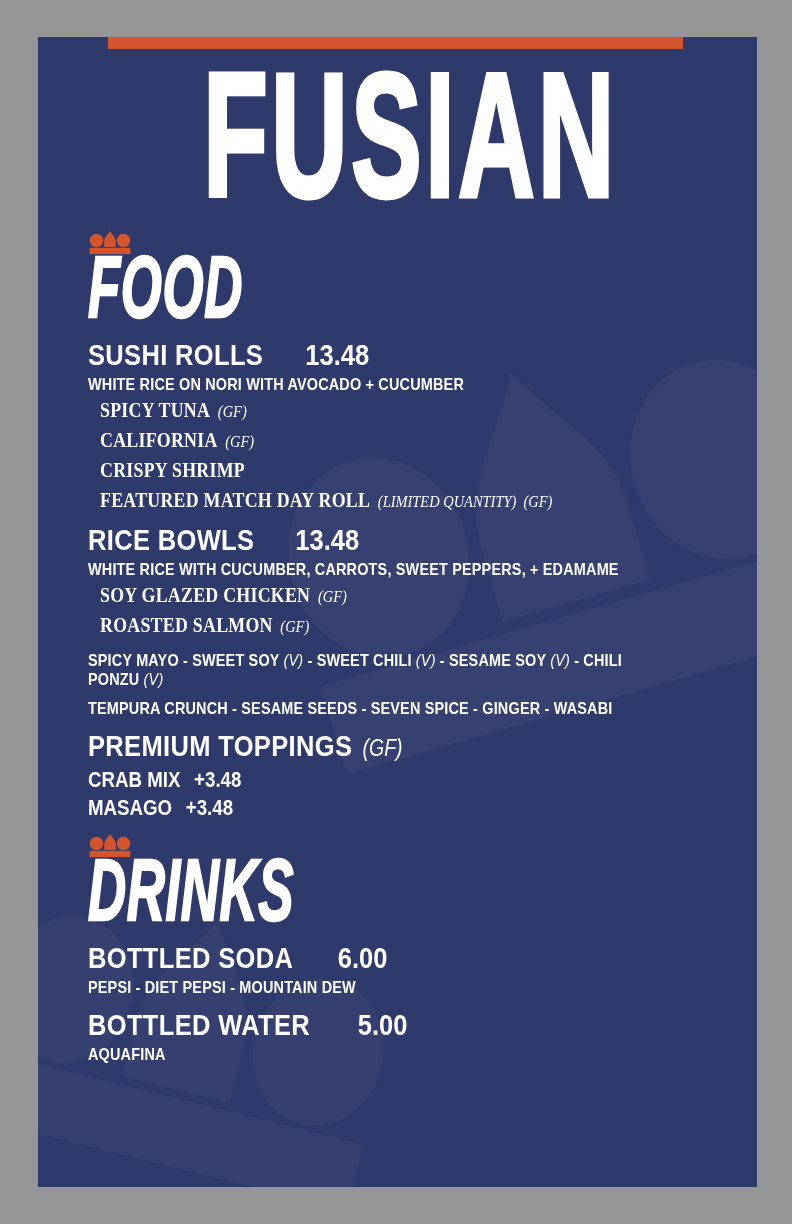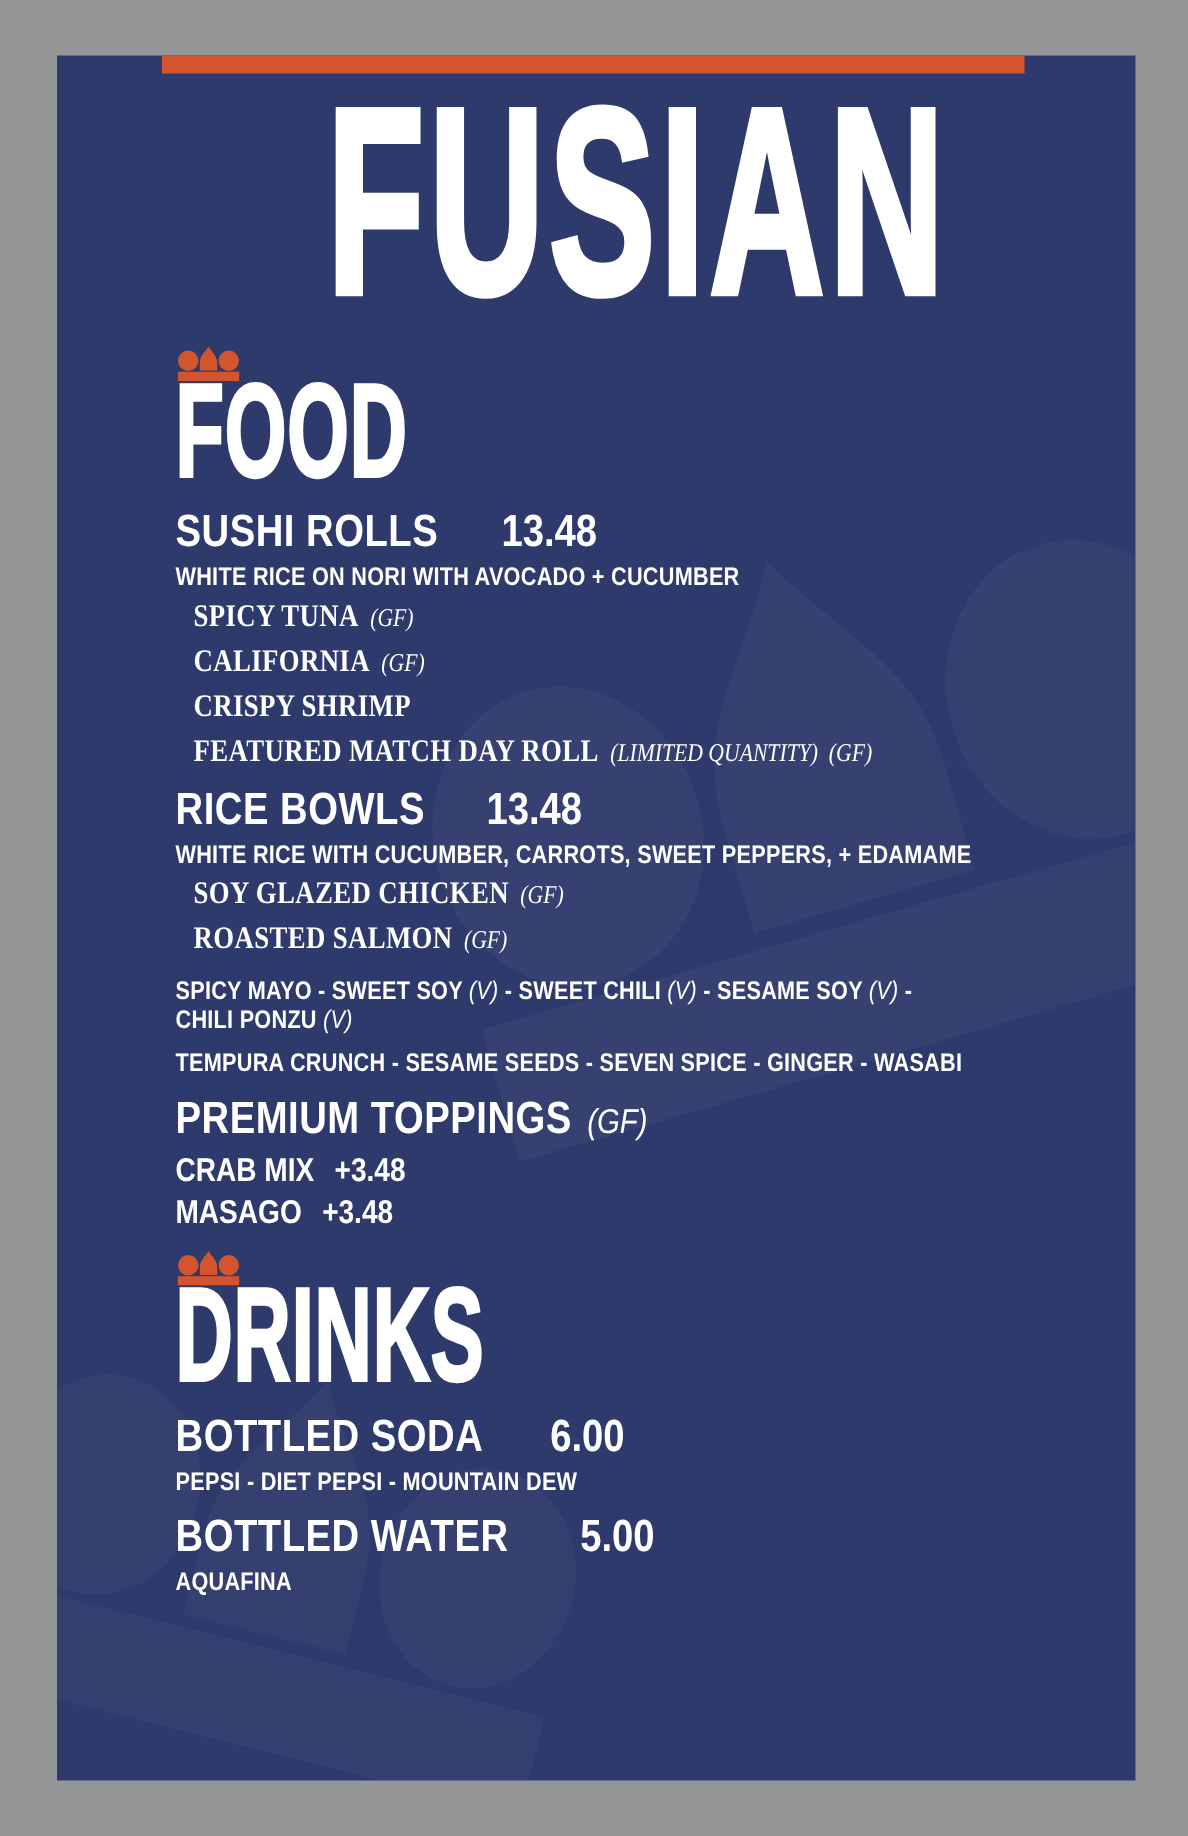--- a/index.html
+++ b/index.html
@@ -35,21 +35,20 @@
     position: absolute;
     top: 880px; left: -60px;
     width: 420px; height: 250px;
     opacity: 0.03;
     transform: rotate(14deg);
     pointer-events: none;
   }
   .content {
     position: relative;
     padding: 0 23px 0 50px;
-    margin-left: 29px;
   }
   
   .cx   { display: inline-block; transform: scaleX(0.85); transform-origin: 0 100%; white-space: nowrap; }
   .cx-r { display: inline-block; transform: scaleX(0.85); transform-origin: 100% 100%; white-space: nowrap; }
   .pre  { white-space: pre-wrap; }
 
   .brand {
     margin-top: 10px;
     height: 176px;
     display: flex;
@@ -67,20 +66,21 @@
   .crown-icon { display: block; margin-top: 8px; }
   .crown-icon g, .watermark g, .watermark2 g { fill: #d4542e; }
   .watermark g, .watermark2 g { fill: #ffffff; }
 
   .section-heading {
     margin: -11px 0 0 0;
     font-size: 88px;
     line-height: 1;
     height: 88px;
     font-weight: bold;
+    font-style: italic;
   }
   .section-heading .txt {
     display: inline-block;
     letter-spacing: 1px;
     transform: scaleX(0.6);
     transform-origin: 0 top;
     -webkit-text-stroke: 2.5px #ffffff;
   }
 
   .menu-item { margin-top: 10px; }

